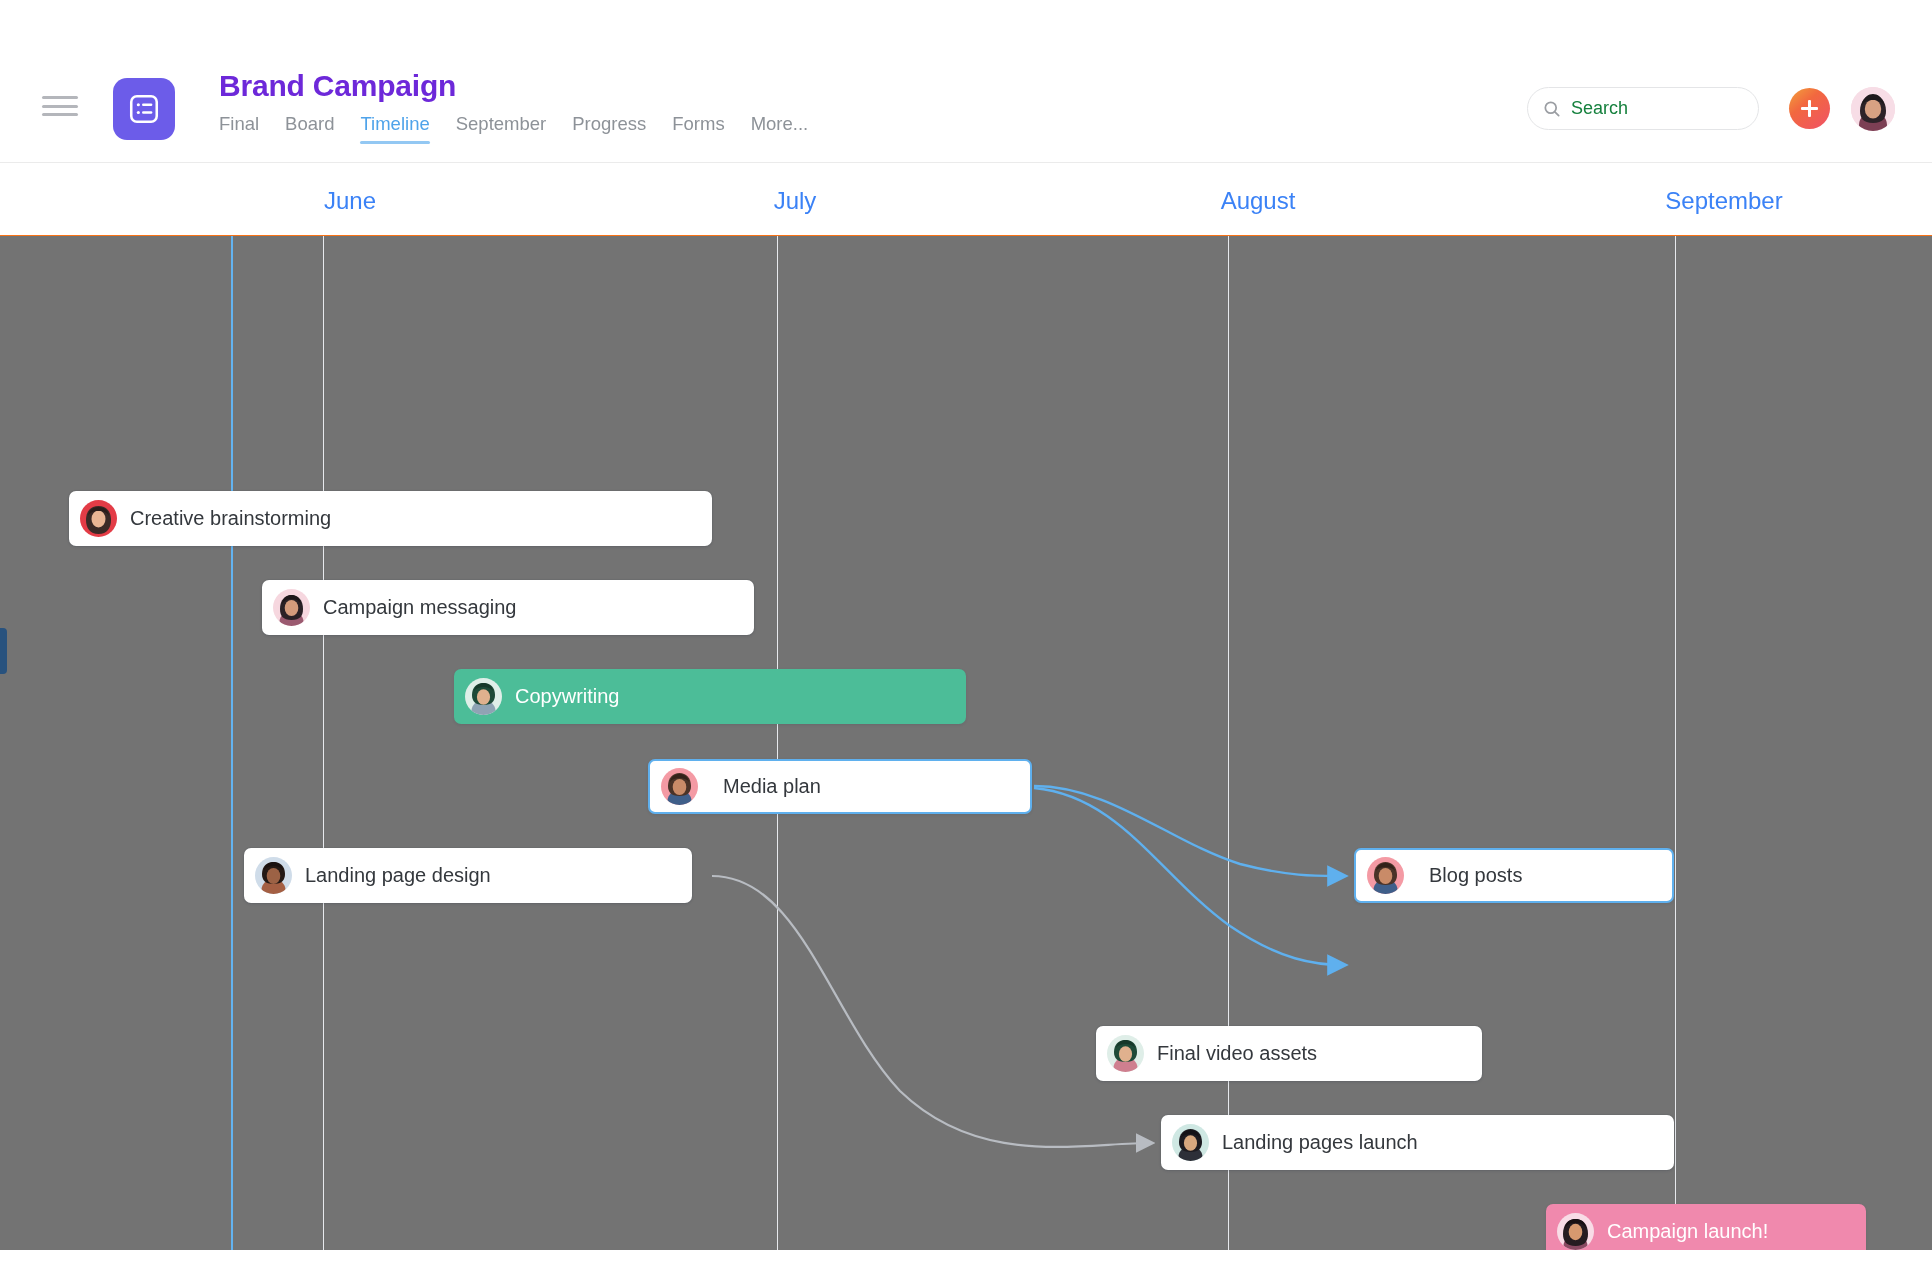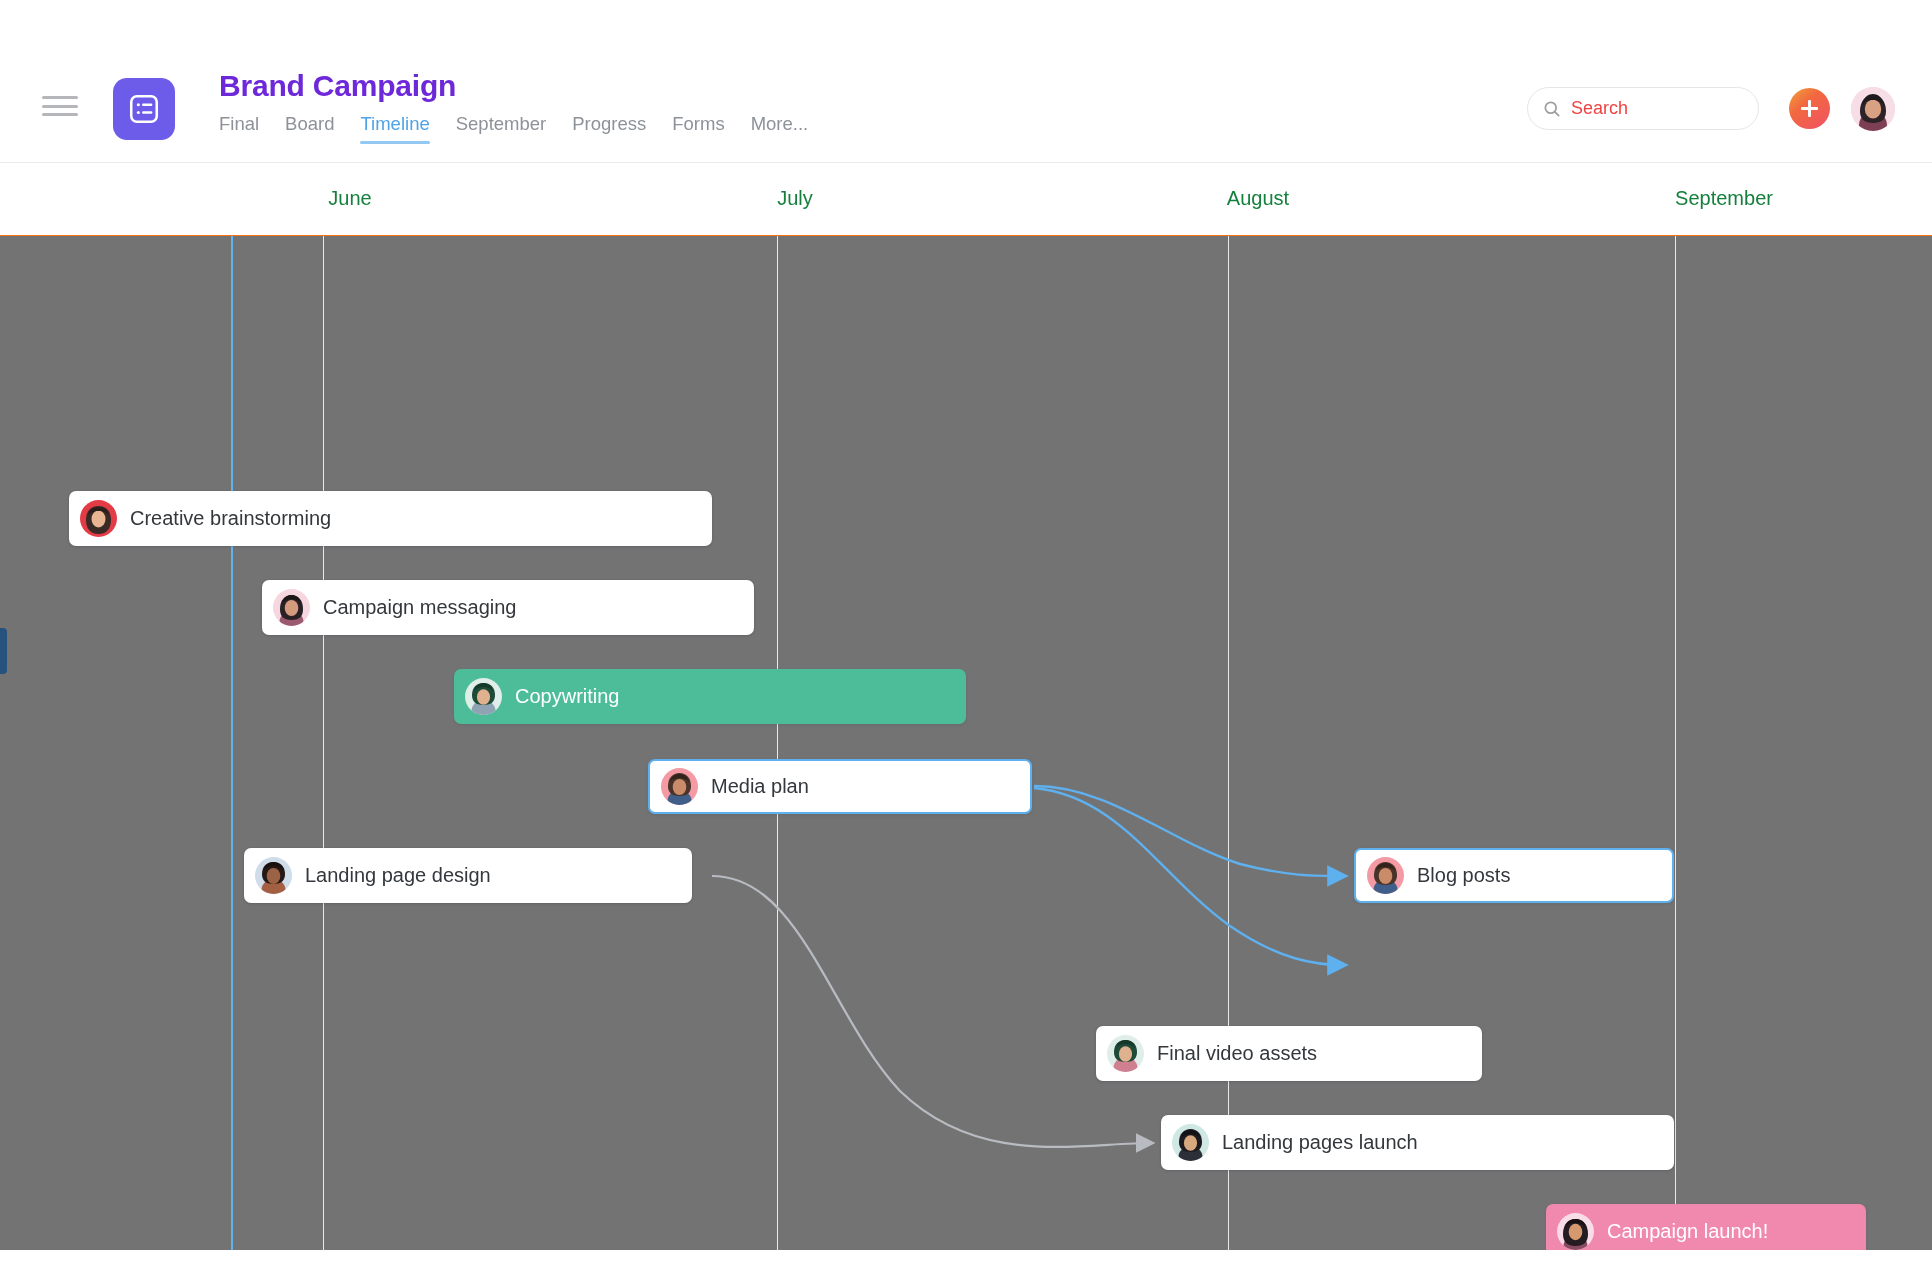--- a/index.html
+++ b/index.html
@@ -50,21 +50,21 @@
   }
 
   .search-box {
     position: absolute; left: 1527px; top: 87px;
     width: 232px; height: 43px;
     border: 1px solid #e4e5e7; border-radius: 22px;
     background: #fff; display: flex; align-items: center; padding: 0 14px;
     cursor: text;
   }
   .search-box .sicon { width: 20px; height: 20px; flex: none; margin-right: 9px; }
-  .search-box .stext { font-size: 18px; color: #ef4444; }
+  .search-box .stext { font-size: 18px; color: #15803d; }
 
   .plus-btn {
     position: absolute; left: 1789px; top: 88px;
     width: 41px; height: 41px; border-radius: 50%;
     background: linear-gradient(140deg, #f2a23c 0%, #f2683f 38%, #f05267 100%);
     display: flex; align-items: center; justify-content: center; cursor: pointer;
   }
   .plus-btn::before, .plus-btn::after {
     content: ""; position: absolute; background: #fff; border-radius: 1px;
   }
@@ -77,21 +77,21 @@
     overflow: hidden; cursor: pointer; background: #f6dde4;
   }
 
   
   .tl-monthbar {
     position: absolute; left: 0; top: 163px; width: 1932px; height: 72px;
     background: #fff;
   }
   .tl-month {
     position: absolute; top: 24px;
-    font-size: 20px; color: #15803d; white-space: nowrap;
+    font-size: 24px; color: #3b82f6; white-space: nowrap;
     transform: translateX(-50%);
   }
 
   .tl-canvas {
     position: absolute; left: 0; top: 235px;
     width: 1932px; height: 1015px;
     background: #737373;
     border-top: 1px solid #f97316;
     overflow: hidden;
   }
@@ -112,20 +112,21 @@
     display: flex; align-items: center; cursor: pointer;
     padding-left: 11px;
   }
   .bar.plain {
     background: #ffffff;
     box-shadow: 0 1px 3px rgba(30,40,60,.16), 0 0 0 1px rgba(30,40,60,.04);
   }
   .bar.outlined {
     background: #ffffff; border: 2px solid #5fb0ee;
     box-shadow: 0 1px 3px rgba(30,40,60,.10);
+    gap: 12px;
   }
   .bar.filled { box-shadow: 0 1px 3px rgba(30,40,60,.13); }
   .bar .av {
     width: 37px; height: 37px; border-radius: 50%; flex: none;
     overflow: hidden; margin-right: 13px;
   }
   .bar .lbl { font-size: 20px; color: #34383d; white-space: nowrap; }
   .bar.filled .lbl { color: #ffffff; }
 
   svg.dep { position: absolute; left: 0; top: 0; width: 1932px; height: 1015px;

